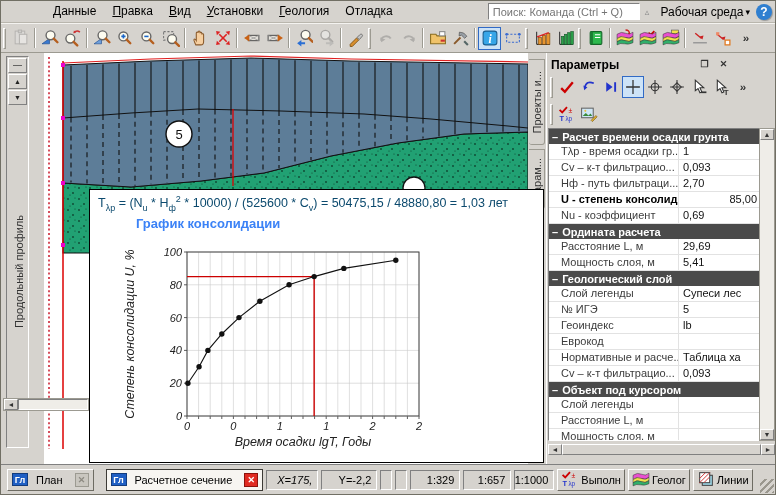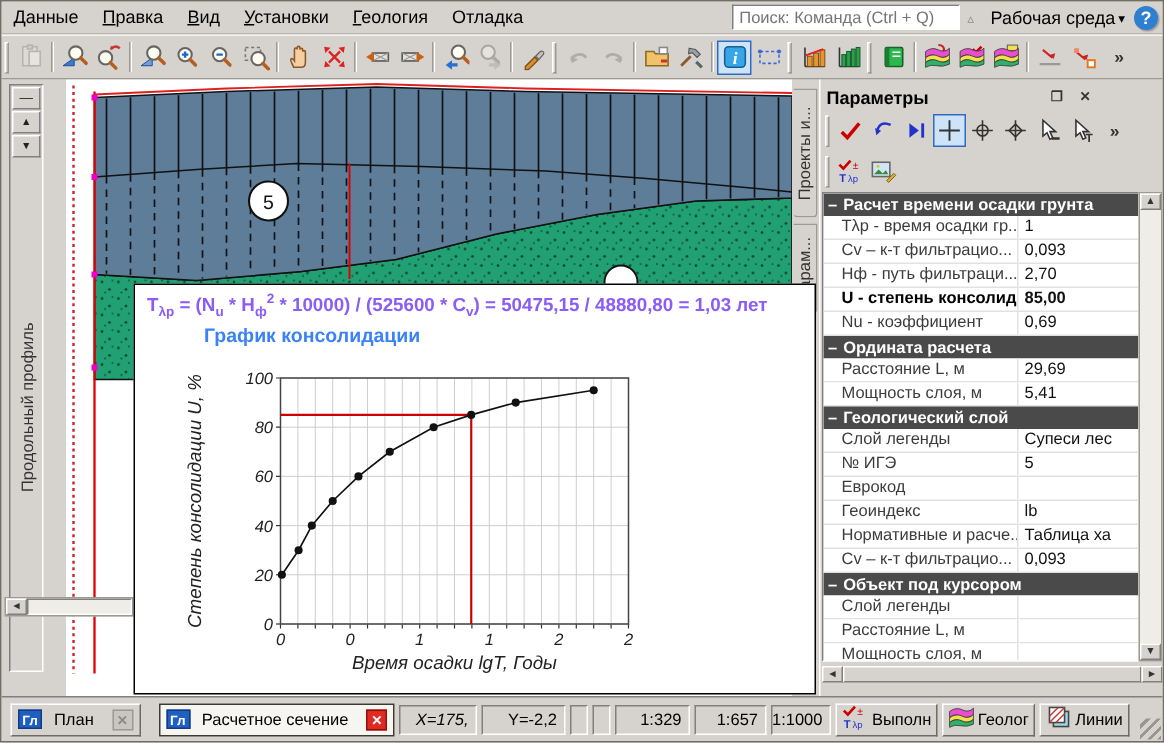--- a/index.html
+++ b/index.html
@@ -38,22 +38,22 @@
   
   .canvas{position:absolute;left:43px;top:52px;width:484px;height:411px;background:#fff;overflow:hidden;}
   .hscroll-left{position:absolute;left:2px;top:397px;width:86px;height:13px;background:#d6d3ce;
     border:1px solid #9c9a91;display:flex;z-index:3;}
   .sb-btn{width:14px;height:11px;background:#d6d3ce;border:1px solid;border-color:#fff #808080 #808080 #fff;
     font-size:7px;line-height:10px;text-align:center;color:#333;flex:none;}
   .sb-track{flex:1;background:#efede8;border:1px solid;border-color:#808080 #fff #fff #808080;}
   
   .popup{position:absolute;left:88px;top:188px;width:455px;height:274px;background:#fff;
     border:1px solid #000;z-index:5;}
-  .formula{position:absolute;left:8px;top:4px;width:444px;font-size:12.5px;font-weight:bold;
-    color:#8b5cf6;white-space:nowrap;}
+  .formula{position:absolute;left:8px;top:4px;width:444px;font-size:12.5px;font-weight:normal;
+    color:#0c4a6e;white-space:nowrap;}
   .formula sub{font-size:9px;}.formula sup{font-size:9px;}
   .chart-title{position:absolute;left:46px;top:26px;font-size:13px;font-weight:bold;color:#3b82f6;}
   
   .side-tabs{position:absolute;left:527px;top:52px;width:18px;height:411px;background:#d6d3ce;z-index:1;}
   .side-tab{position:absolute;left:1px;width:16px;background:#d6d3ce;border:1px solid #9c9a91;
     border-left:none;border-radius:0 0 3px 3px;display:flex;align-items:center;justify-content:center;
     font-size:11px;color:#333;}
   
   .params{position:absolute;left:545px;top:52px;width:231px;height:411px;background:#d6d3ce;
     border-left:1px solid #fff;z-index:2;}
@@ -64,21 +64,21 @@
   .p-toolbar .tb-icon{width:22px;height:22px;}
   .grid{position:absolute;left:1px;top:75px;width:212px;height:313px;background:#fff;
     border:1px solid;border-color:#808080 #fff #fff #808080;overflow:hidden;}
   .g-header{height:15px;background:#4a4a4a;color:#fff;font-weight:bold;font-size:11px;
     display:flex;align-items:center;padding-left:3px;gap:4px;}
   .g-row{height:16px;display:flex;border-bottom:1px solid #e2e2e2;background:#fff;}
   .g-label{width:130px;padding:1px 2px 0 12px;color:#3c3c3c;border-right:1px solid #e2e2e2;
     white-space:nowrap;overflow:hidden;}
   .g-value{flex:1;padding:1px 2px 0 4px;color:#111;white-space:nowrap;overflow:hidden;}
   .g-row.sel .g-label{font-weight:bold;color:#000;}
-  .g-row.sel .g-value{font-weight:bold;}
+  .g-row.sel .g-value{font-weight:normal;text-align:right;}
   .vscroll{position:absolute;left:212px;top:75px;width:16px;height:313px;background:#efede8;
     border:1px solid #9c9a91;}
   .hscroll{position:absolute;left:1px;top:391px;width:227px;height:15px;background:#d6d3ce;display:flex;}
   
   .statusbar{position:absolute;left:0;top:463px;width:776px;height:32px;background:#d6d3ce;
     border-top:1px solid #808080;display:flex;align-items:center;padding:2px 2px 4px 6px;gap:3px;}
   .s-tab{height:22px;display:flex;align-items:center;gap:4px;padding:0 4px;background:#d6d3ce;
     border:1px solid;border-color:#fff #6d6b62 #6d6b62 #fff;}
   .s-tab.active{background:#f7f5f1;border:1px solid #3c3a35;font-weight:normal;}
   .gl-ico{width:16px;height:13px;background:#1f5fc4;color:#fff;font-size:9px;font-weight:bold;
@@ -92,21 +92,21 @@
     align-items:center;gap:2px;padding:0 3px;background:#d6d3ce;}
   .grip-corner{position:absolute;right:1px;bottom:1px;width:14px;height:14px;
     background:repeating-linear-gradient(135deg,transparent 0 3px,#9a978e 3px 5px);}
 </style>
 </head>
 <body>
 
 <div class="window">
 
   <div class="menubar">
-    <div id="menu-items" style="display:flex;">
+    <div id="menu-items" style="display:flex;padding-left:44px;">
         <div class="menu-item"><u>Д</u>анные</div>
         <div class="menu-item"><u>П</u>равка</div>
         <div class="menu-item"><u>В</u>ид</div>
         <div class="menu-item"><u>У</u>становки</div>
         <div class="menu-item"><u>Г</u>еология</div>
         <div class="menu-item">Отладка</div>
       </div>
     <div style="flex:1"></div>
     <input class="searchbox" readonly="" placeholder="Поиск: Команда (Ctrl + Q)" style="">
     <span style="color:#8b8b8b;font-size:9px;padding:0 5px;">▵</span>
@@ -661,26 +661,26 @@
         </div>
         <div class="g-row">
           <div class="g-label">Слой легенды</div>
           <div class="g-value">Супеси лес</div>
         </div>
         <div class="g-row">
           <div class="g-label">№ ИГЭ</div>
           <div class="g-value">5</div>
         </div>
         <div class="g-row">
+          <div class="g-label">Геоиндекс</div>
+          <div class="g-value">lb</div>
+        </div>
+        <div class="g-row">
           <div class="g-label">Еврокод</div>
           <div class="g-value"></div>
-        </div>
-        <div class="g-row">
-          <div class="g-label">Геоиндекс</div>
-          <div class="g-value">lb</div>
         </div>
         <div class="g-row">
           <div class="g-label">Нормативные и расче...</div>
           <div class="g-value">Таблица ха</div>
         </div>
         <div class="g-row">
           <div class="g-label">Cv – к-т фильтрацио...</div>
           <div class="g-value">0,093</div>
         </div>
         <div class="g-header">

